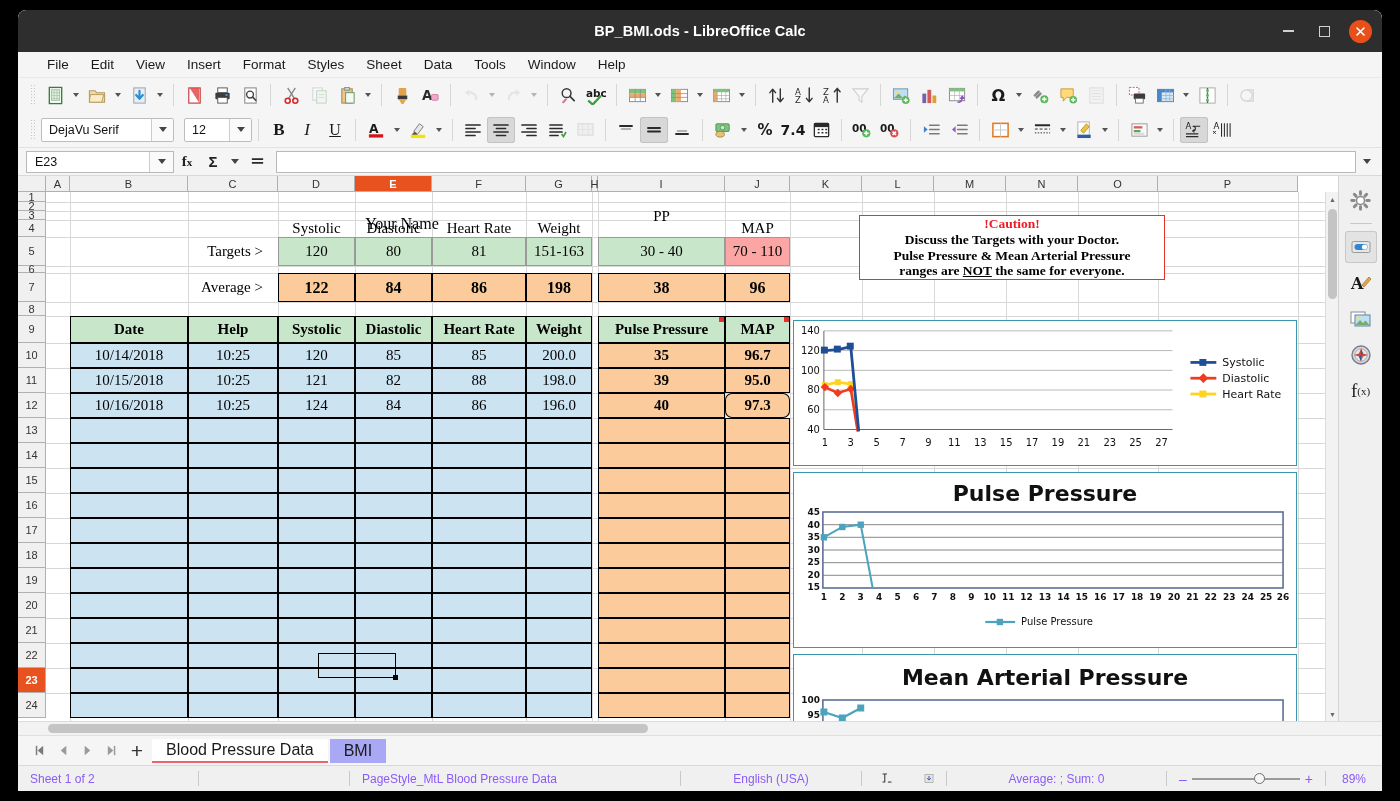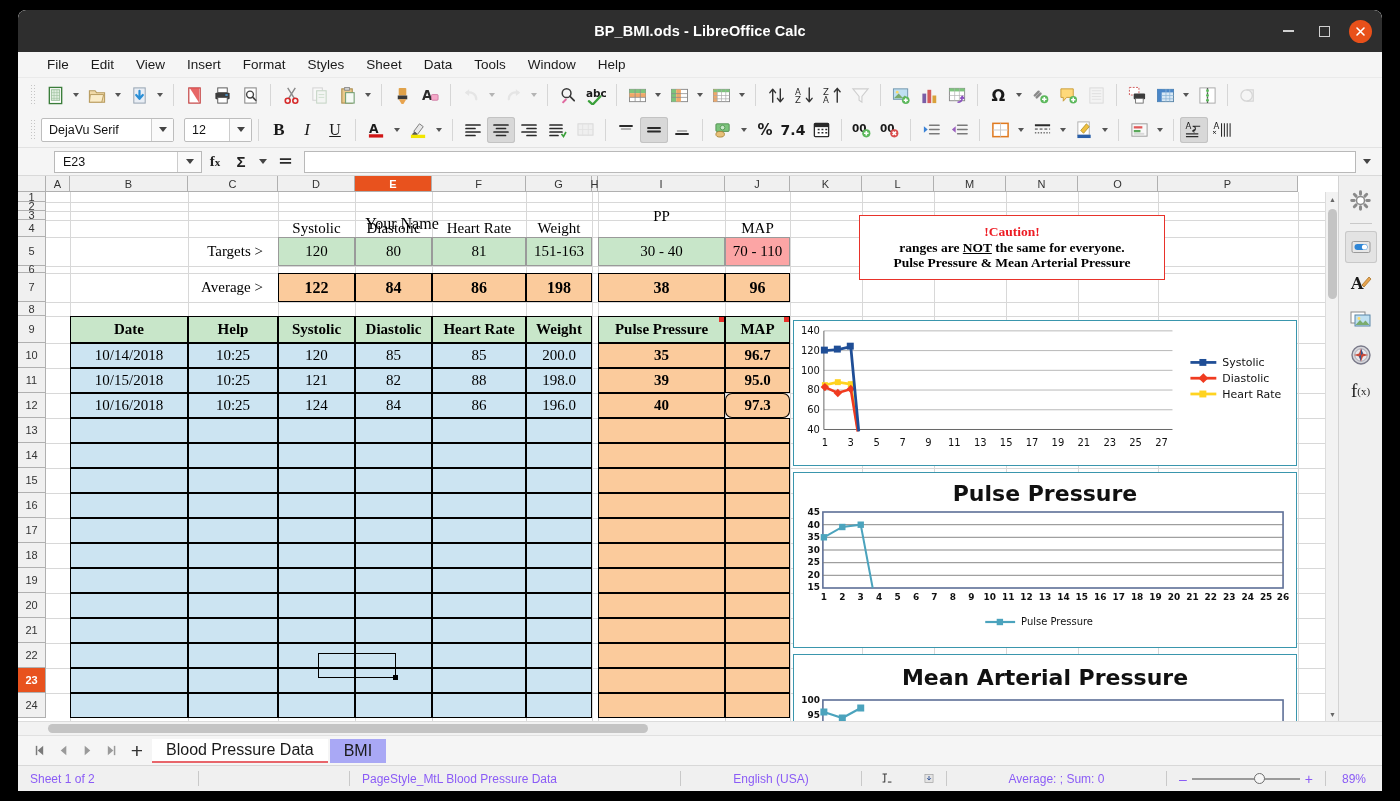--- a/index.html
+++ b/index.html
@@ -71,21 +71,21 @@
   .combocaret { position:absolute; right:0; top:0; width:22px; height:100%;
       border-left:1px solid #ccc; display:flex; align-items:center; justify-content:center; background:#fafafa;}
   .combocaret::after{content:""; border-left:4px solid transparent;border-right:4px solid transparent;border-top:5px solid #444;}
   .fontsize { width: 68px; height:24px; background:#fff;border:1px solid #bdbdbd;border-radius:2px;
     display:flex;align-items:center;font-size:12.5px;padding-left:7px;color:#111;position:relative; margin-left:10px;}
 
   
   .formulabar { height: 28px; background:#f5f5f5; display:flex; align-items:center; padding:0 6px 0 8px; flex:none;
                 border-bottom:1px solid #d9d9d9; }
   .namebox { width:148px; height:22px; background:#fff; border:1px solid #b9b9b9; font-size:12.5px;
-             display:flex;align-items:center;padding-left:8px;color:#111; position:relative;margin-left:28px;}
+             display:flex;align-items:center;padding-left:8px;color:#111; position:relative;}
   .nb-caret{position:absolute;right:0;top:0;width:24px;height:100%;border-left:1px solid #ccc;background:#fafafa;
             display:flex;align-items:center;justify-content:center;}
   .nb-caret::after{content:"";border-left:4px solid transparent;border-right:4px solid transparent;border-top:5px solid #444;}
   .fbtn{width:26px;height:24px;display:flex;align-items:center;justify-content:center;cursor:pointer;font-size:14px;color:#222;}
   .inputline{flex:1;height:22px;background:#fff;border:1px solid #b9b9b9;margin-left:6px;margin-right:2px;}
   .fb-caret{width:18px;height:24px;display:flex;align-items:center;justify-content:center;cursor:pointer;}
   .fb-caret::after{content:"";border-left:4px solid transparent;border-right:4px solid transparent;border-top:5px solid #444;}
 
   
   .sheetwrap { flex:1; display:flex; min-height:0; background:#fff; position:relative; }
@@ -940,22 +940,23 @@
             <div class="cell c-center" style="left: 232px; top: 501px; width: 77px; height: 25px; background: rgb(204, 228, 242); box-shadow: rgb(0, 0, 0) 0px 0px 0px 1px inset; font-size: 15px;"></div>
             <div class="cell c-center" style="left: 309px; top: 501px; width: 77px; height: 25px; background: rgb(204, 228, 242); box-shadow: rgb(0, 0, 0) 0px 0px 0px 1px inset; font-size: 15px;"></div>
             <div class="cell c-center" style="left: 386px; top: 501px; width: 94px; height: 25px; background: rgb(204, 228, 242); box-shadow: rgb(0, 0, 0) 0px 0px 0px 1px inset; font-size: 15px;"></div>
             <div class="cell c-center" style="left: 480px; top: 501px; width: 66px; height: 25px; background: rgb(204, 228, 242); box-shadow: rgb(0, 0, 0) 0px 0px 0px 1px inset; font-size: 15px;"></div>
             <div class="cell c-center bold" style="left: 552px; top: 501px; width: 127px; height: 25px; background: rgb(251, 203, 156); box-shadow: rgb(0, 0, 0) 0px 0px 0px 1px inset; font-size: 15px;"></div>
             <div class="cell c-center bold" style="left: 679px; top: 501px; width: 65px; height: 25px; background: rgb(251, 203, 156); box-shadow: rgb(0, 0, 0) 0px 0px 0px 1px inset; font-size: 15px;"></div>
           </div>
 
         <div class="caution" style="left:813px; top:23px; width:306px; height:65px;">
           <div class="c1">!Caution!</div>
+          <div class="c2">Discuss the Targets with your Doctor.</div>
+          <div class="c2">Pulse Pressure &amp; Mean Arterial Pressure</div>
           <div class="c2"><span>ranges are </span><u>NOT</u><span> the same for everyone.</span></div>
-          <div class="c2">Pulse Pressure &amp; Mean Arterial Pressure</div>
         </div>
 
         <div class="chartbox" style="left:747px; top:128px; width:504px; height:146px;">
           <svg width="100%" height="100%" viewBox="0 0 504 146" preserveAspectRatio="none">
 
             <g font-family="DejaVu Sans" font-size="10">
 
               <line x1="30" y1="10" x2="380" y2="10" stroke="#b8b8b8" stroke-width="1"></line>
               <line x1="30" y1="30" x2="380" y2="30" stroke="#b8b8b8" stroke-width="1"></line>
               <line x1="30" y1="50" x2="380" y2="50" stroke="#b8b8b8" stroke-width="1"></line>

